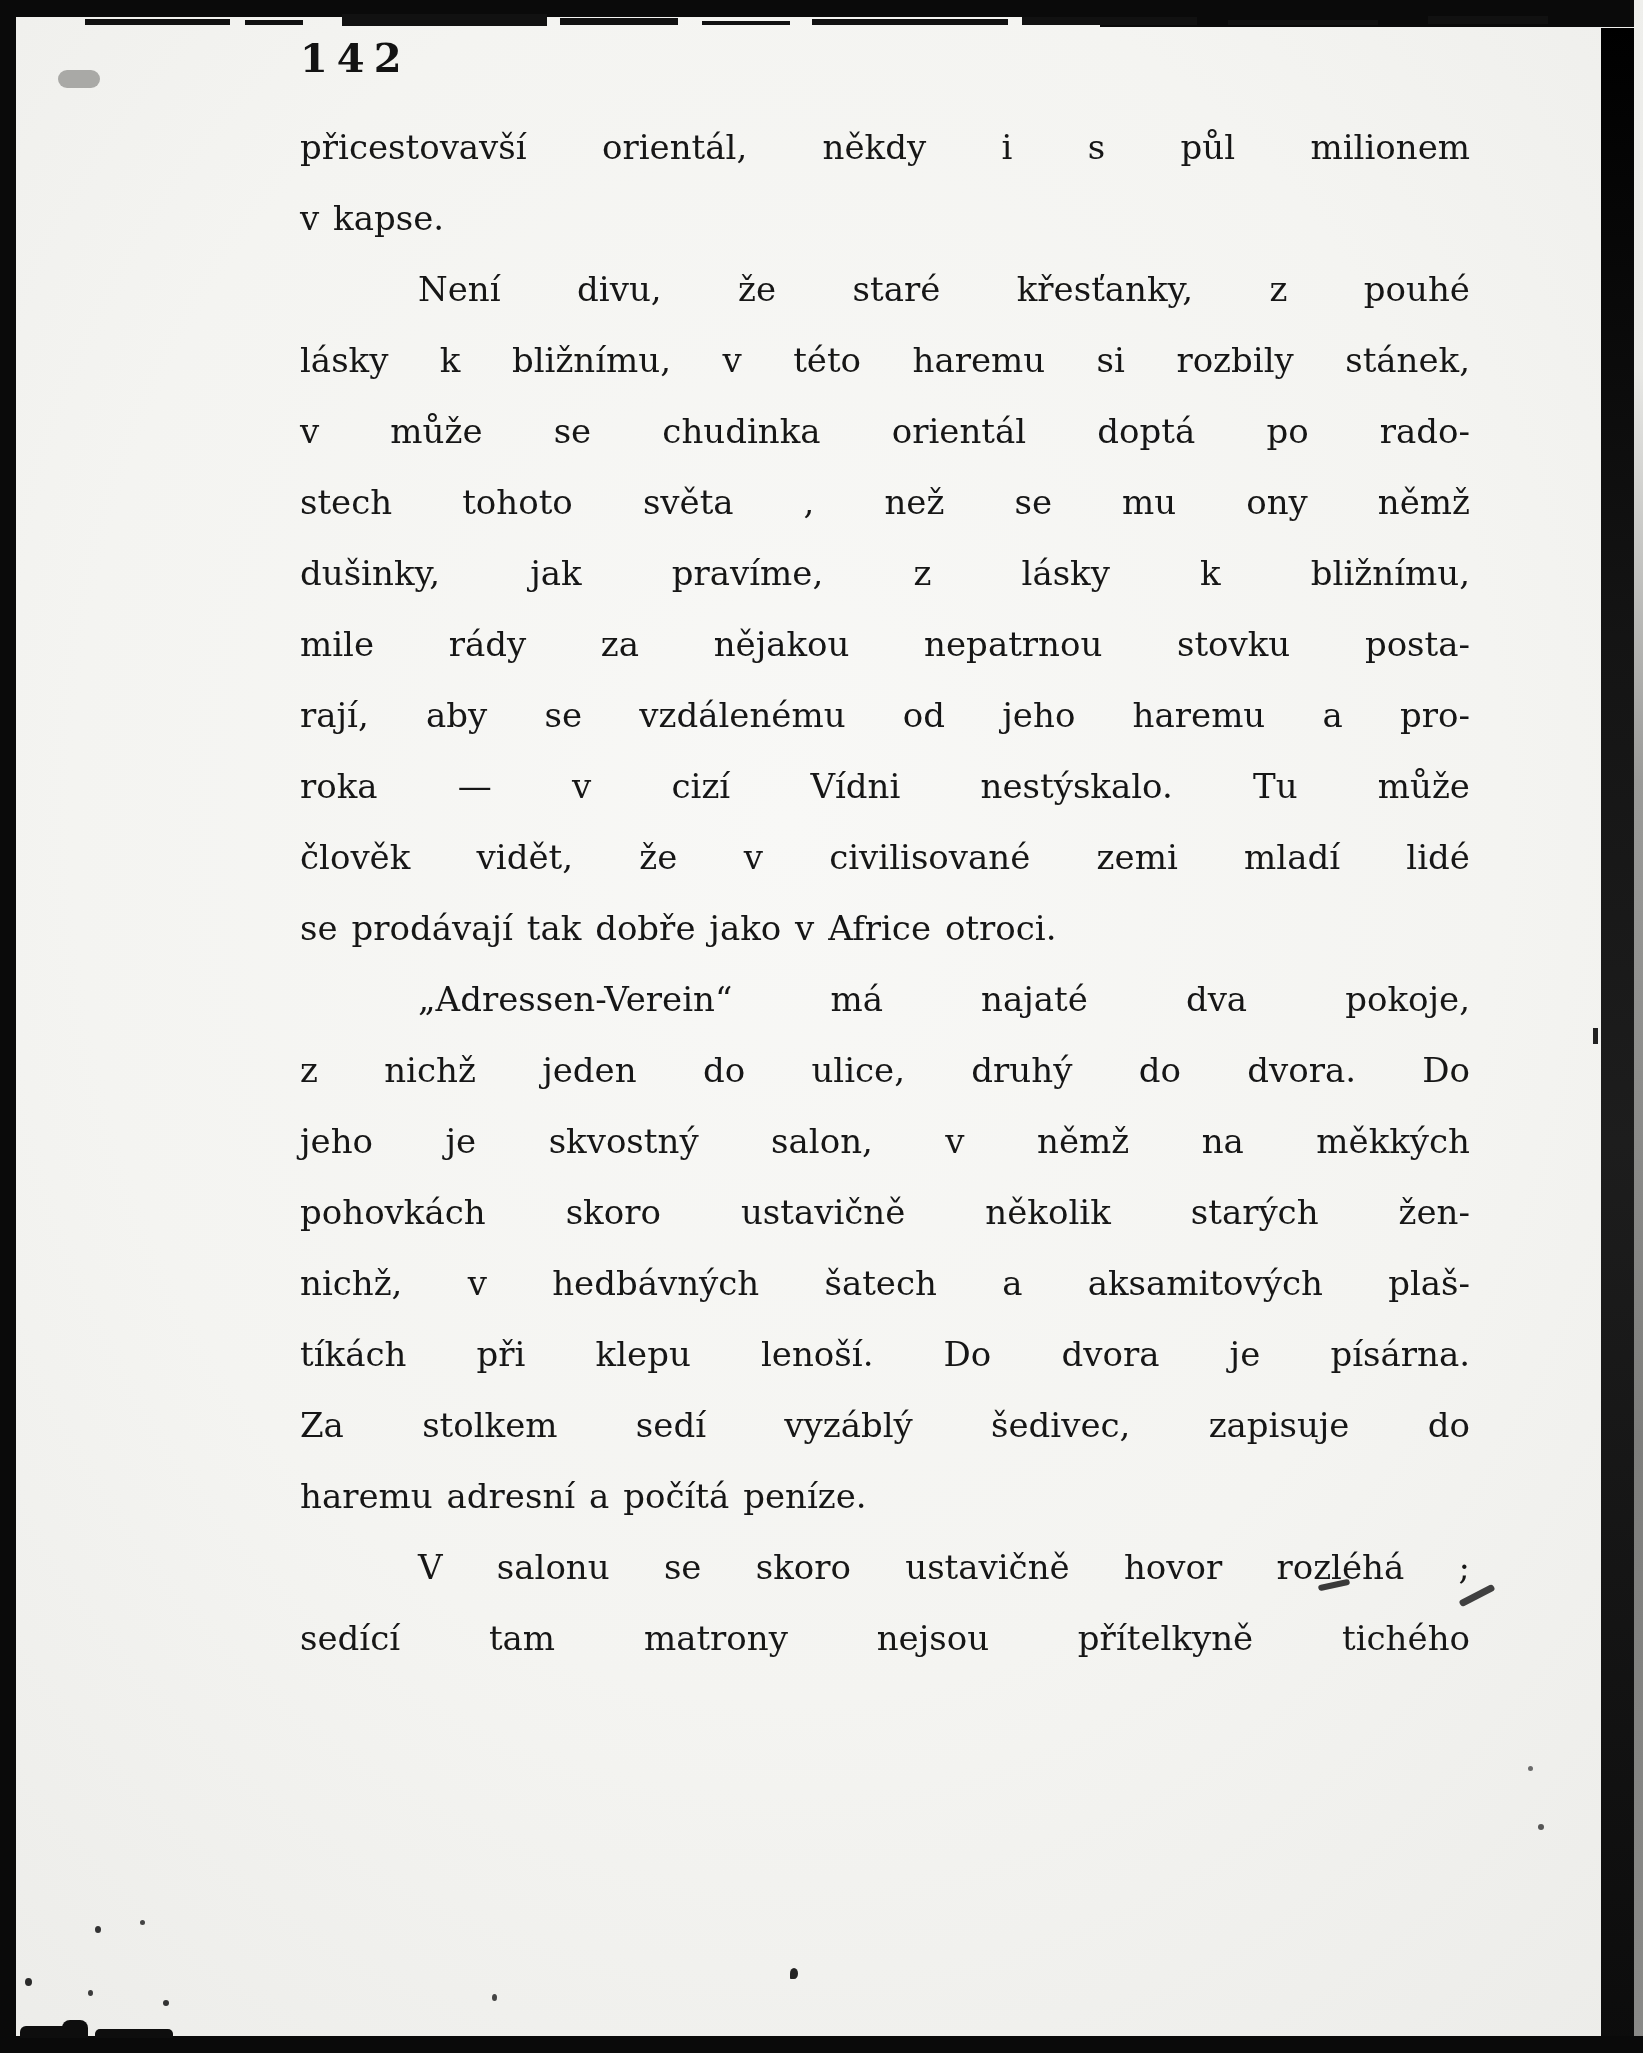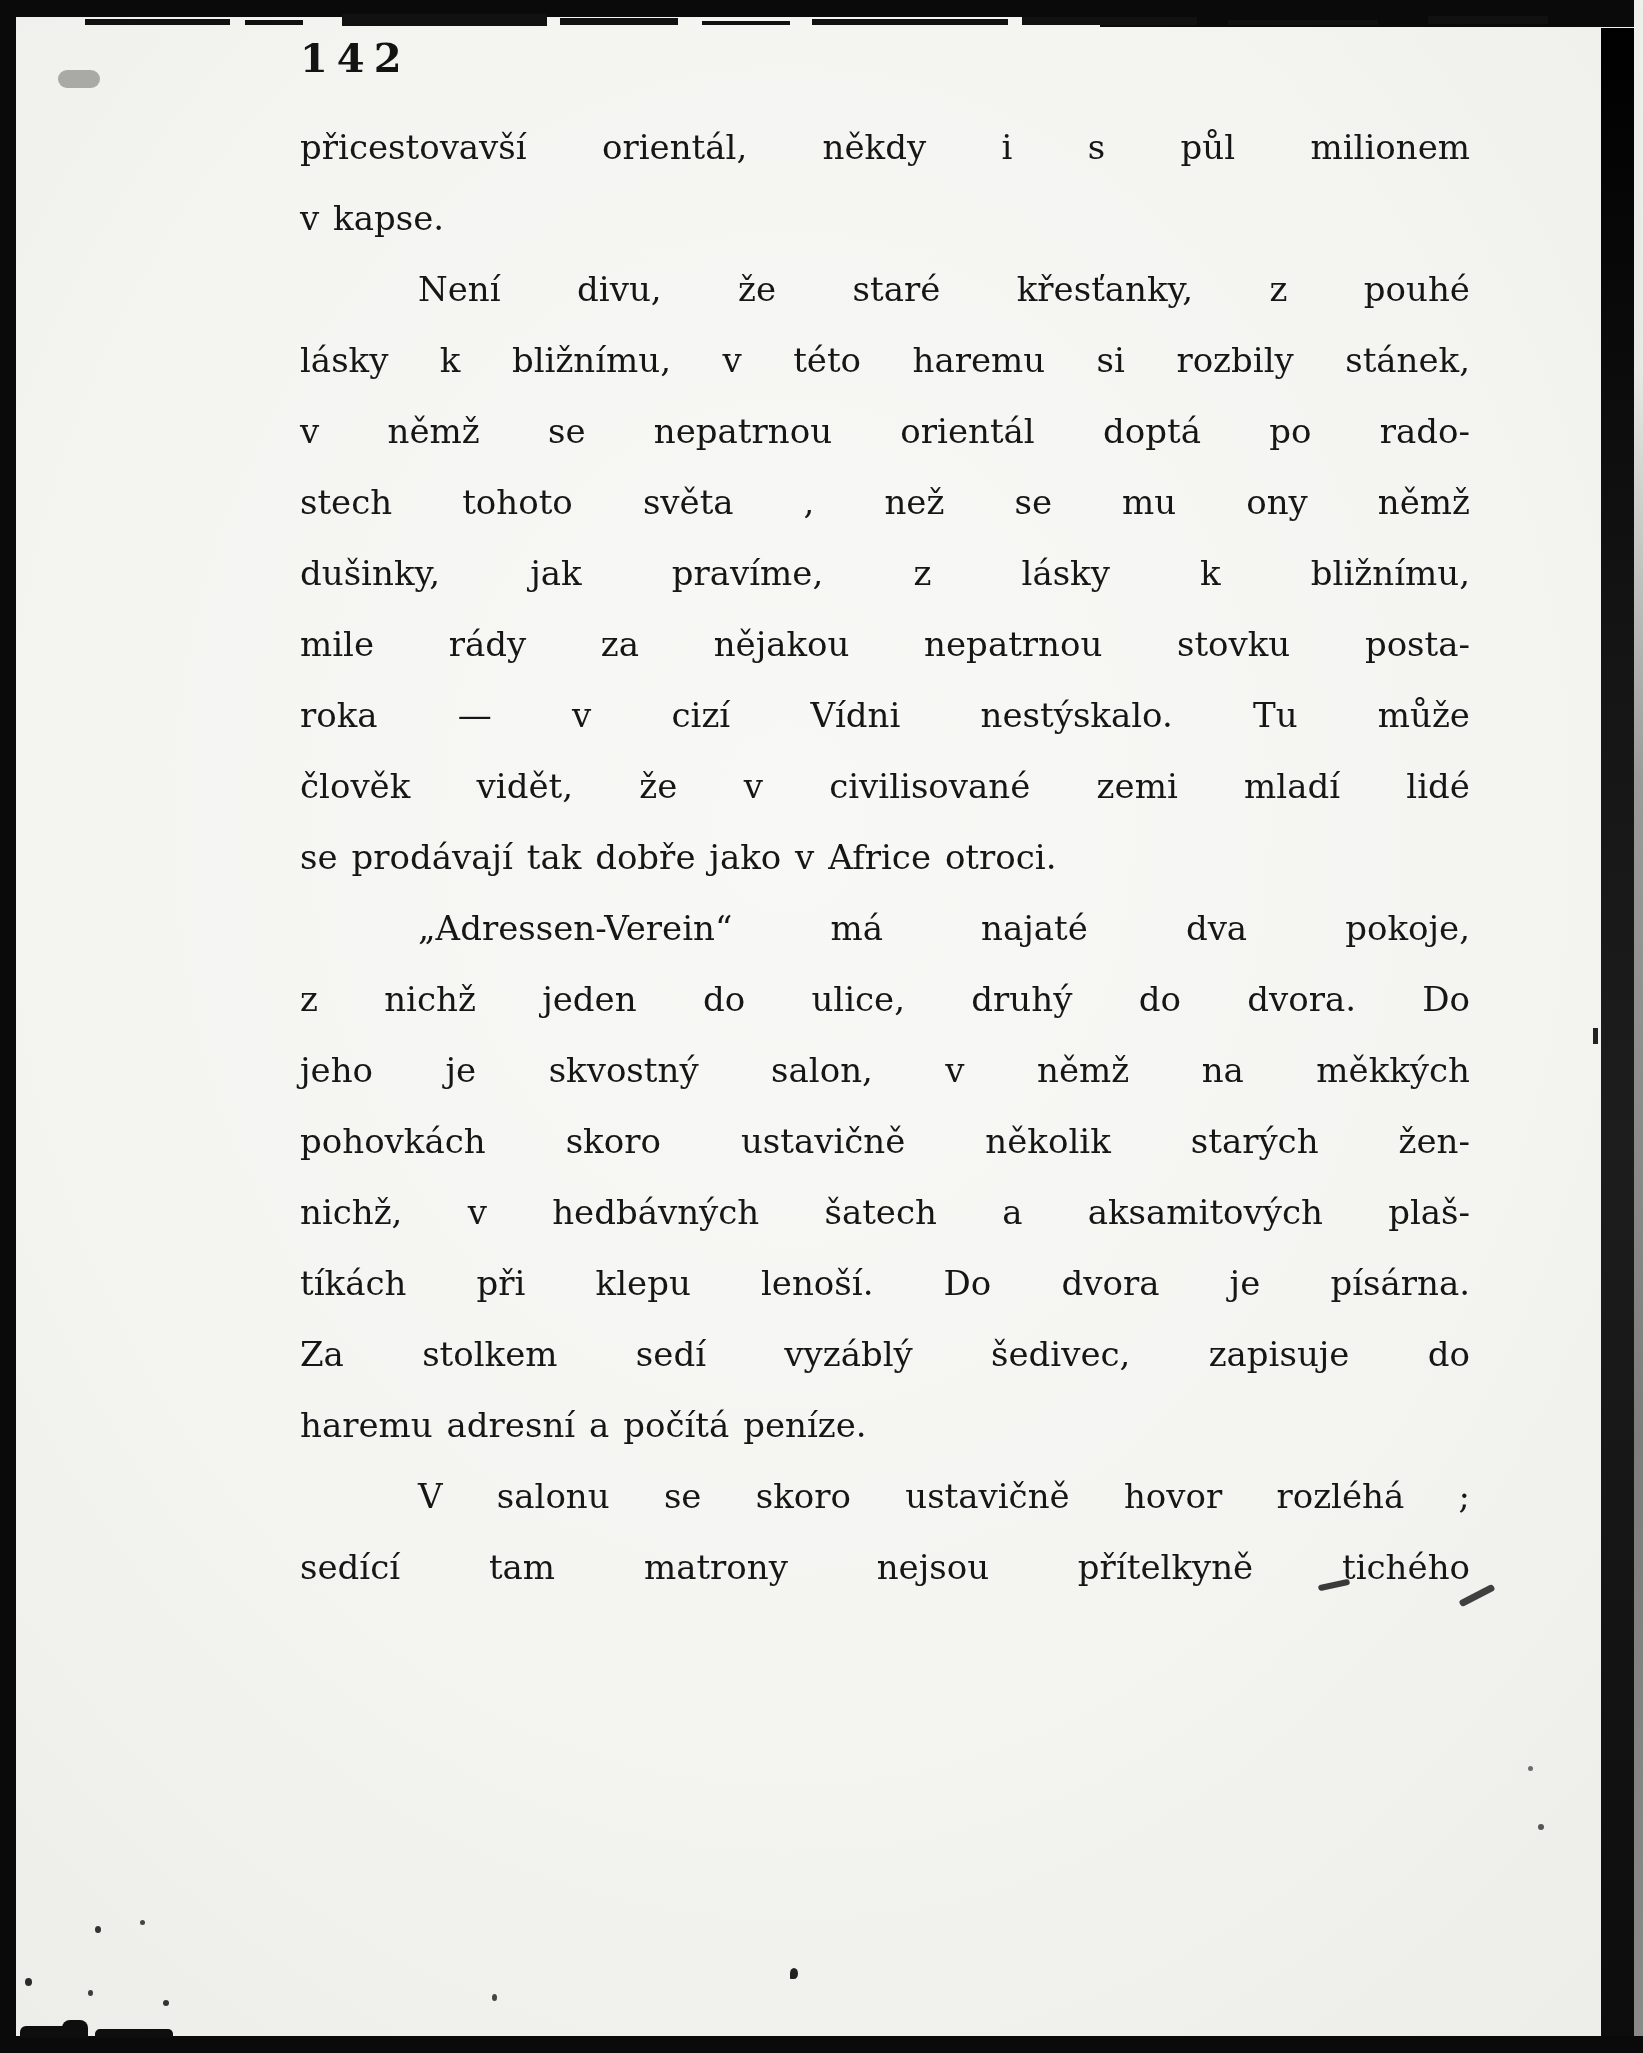--- a/index.html
+++ b/index.html
@@ -93,24 +93,25 @@
   <div class="art" style="left:1228px;top:20px;width:150px;height:5px;"></div>
   <div class="art" style="left:1428px;top:16px;width:120px;height:8px;"></div>
 
   <div class="pageno">142</div>
 
   <div class="text">
       <div class="line">přicestovavší orientál, někdy i s půl milionem</div>
       <div class="line para-end">v kapse.</div>
       <div class="line indent">Není divu, že staré křesťanky, z pouhé</div>
       <div class="line">lásky k bližnímu, v této haremu si rozbily stánek,</div>
-      <div class="line">v němž se nepatrnou orientál doptá po rado-</div>
+      <div class="line">v může se chudinka orientál doptá po rado-</div>
       <div class="line">stech tohoto světa , než se mu ony němž</div>
       <div class="line">dušinky, jak pravíme, z lásky k bližnímu,</div>
       <div class="line">mile rády za nějakou nepatrnou stovku posta-</div>
+      <div class="line">rají, aby se vzdálenému od jeho haremu a pro-</div>
       <div class="line">roka — v cizí Vídni nestýskalo. Tu může</div>
       <div class="line">člověk vidět, že v civilisované zemi mladí lidé</div>
       <div class="line para-end">se prodávají tak dobře jako v Africe otroci.</div>
       <div class="line indent">„Adressen-Verein“ má najaté dva pokoje,</div>
       <div class="line">z nichž jeden do ulice, druhý do dvora. Do</div>
       <div class="line">jeho je skvostný salon, v němž na měkkých</div>
       <div class="line">pohovkách skoro ustavičně několik starých žen-</div>
       <div class="line">nichž, v hedbávných šatech a aksamitových plaš-</div>
       <div class="line">tíkách při klepu lenoší. Do dvora je písárna.</div>
       <div class="line">Za stolkem sedí vyzáblý šedivec, zapisuje do</div>

